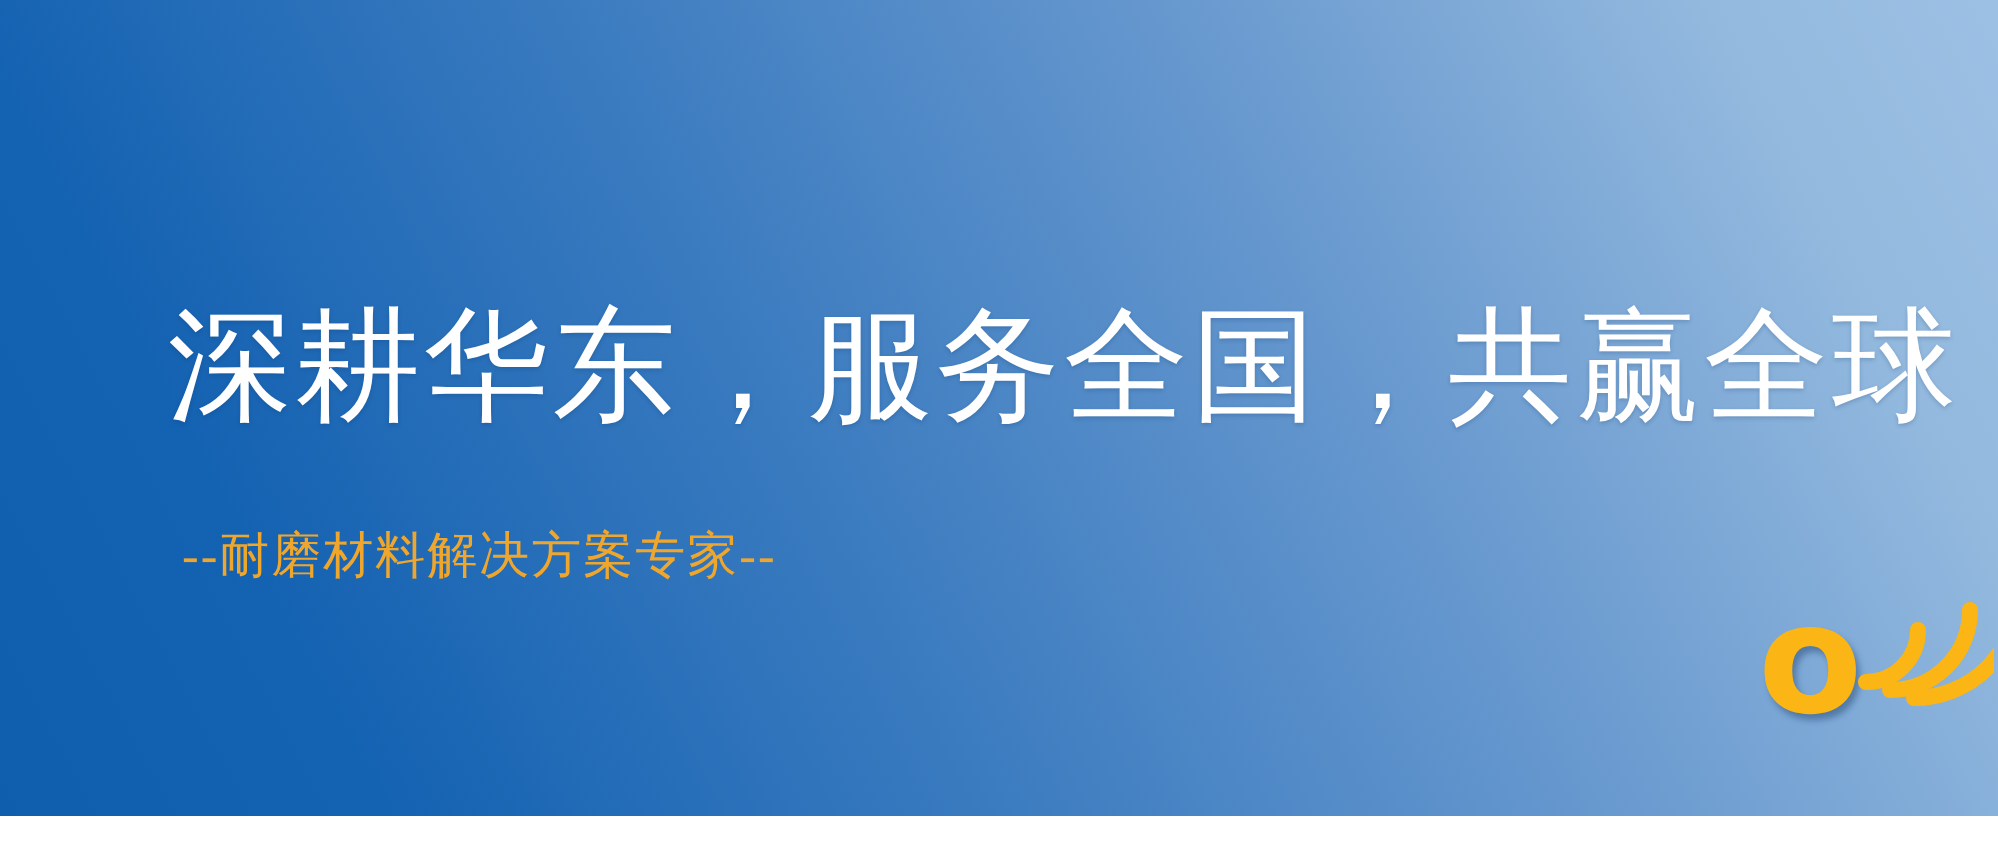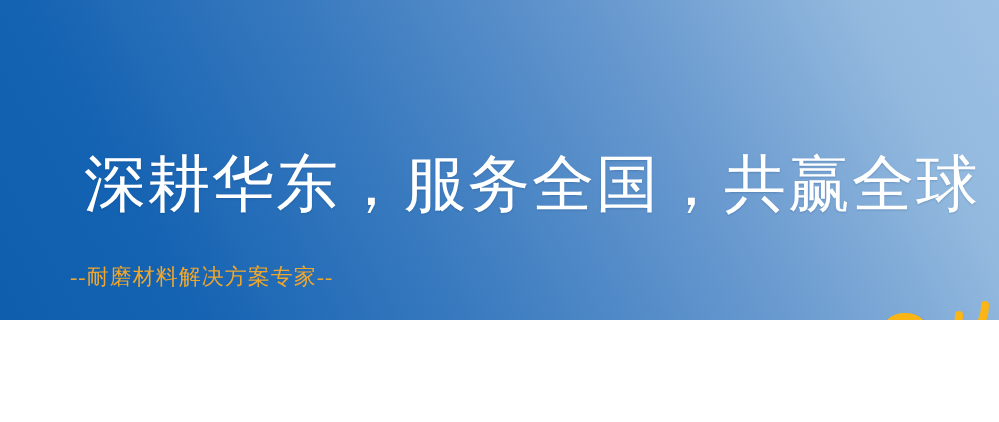--- a/index.html
+++ b/index.html
@@ -4,21 +4,21 @@
 <title>Echo Machinery Banner</title>
 <style>
   html, body {
     margin: 0;
     padding: 0;
     background: #ffffff;
   }
   #banner {
     position: relative;
     width: 999px;
-    height: 320px;
+    height: 408px;
     overflow: hidden;
     
     background: linear-gradient(62deg, #0f5ead 0%, #1462b2 16%, #3c7cc0 42%, #6b9bd0 68%, #93b9de 88%, #9cc0e4 100%);
     font-family: "Liberation Sans", "DejaVu Sans", sans-serif;
     -webkit-font-smoothing: antialiased;
   }
 
   
   .headline {
     position: absolute;
@@ -30,24 +30,24 @@
     letter-spacing: 2px;
     color: #ffffff;
     white-space: nowrap;
     font-weight: 400;
     text-shadow: 0 1px 2px rgba(10, 50, 100, 0.22);
   }
 
   
   .subtitle {
     position: absolute;
-    left: 70px;
+    left: 91px;
     top: 264px;
     font-family: "Liberation Serif", "DejaVu Serif", serif;
-    font-size: 22px;
+    font-size: 25px;
     line-height: 1.2;
     letter-spacing: 1px;
     color: #efa62c;
     white-space: nowrap;
     font-weight: 400;
   }
 
   
   .logo {
     position: absolute;

